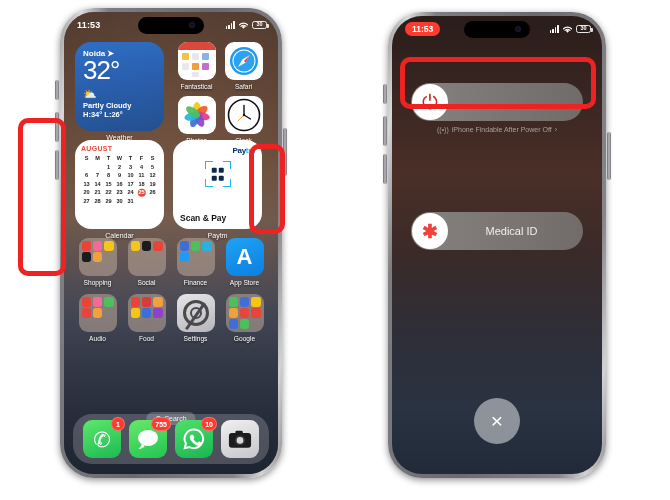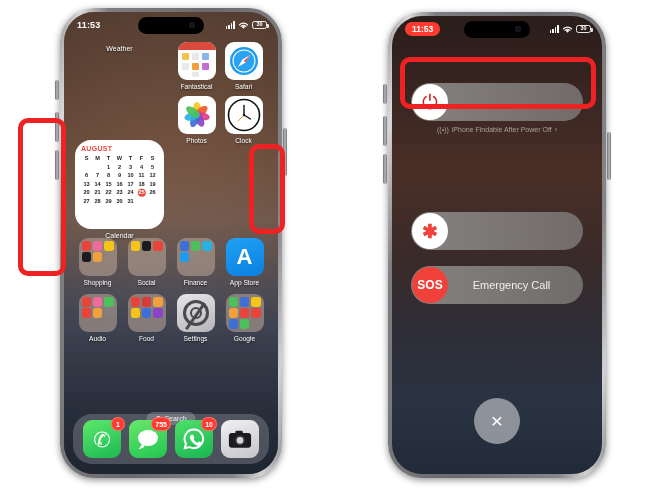--- a/index.html
+++ b/index.html
@@ -208,20 +208,30 @@
               <path d="M3.2 6 A4.1 4.1 0 0 1 8.8 6" stroke="#fff" stroke-width="1.2" fill="none" stroke-linecap="round"></path>
             </svg>
             <span class="batt">
               <span>30</span>
             </span>
           </div>
         </div>
 
         <div class="widget-row wrow1">
           <div class="wcell">
+            <div class="wbox weather">
+              <div class="w-city">
+                <span>Noida</span>
+                <span>➤</span>
+              </div>
+              <div class="w-temp">32°</div>
+              <div class="w-icon">⛅</div>
+              <div class="w-cond">Partly Cloudy</div>
+              <div class="w-hl">H:34° L:26°</div>
+            </div>
             <div class="wlabel">Weather</div>
           </div>
 
           <div style="flex:1; display:grid; grid-template-columns:repeat(2,1fr); row-gap:6px;">
             <div class="app">
               <div class="app-ico" style="background:#fff;">
                 <div style="position:absolute;top:0;left:0;right:0;height:8px;background:#d94a3d;"></div>
                 <div style="position:absolute;top:11px;left:4px;width:7px;height:7px;background:#f2c14e;border-radius:1px;"></div>
                 <div style="position:absolute;top:11px;left:14px;width:7px;height:7px;background:#e8e8ea;border-radius:1px;"></div>
                 <div style="position:absolute;top:11px;left:24px;width:7px;height:7px;background:#8ab4e8;border-radius:1px;"></div>
@@ -319,20 +329,41 @@
                   <div>28</div>
                   <div>29</div>
                   <div>30</div>
                   <div>31</div>
                   <div></div>
                   <div></div>
                 </div>
             </div>
             <div class="wlabel">Calendar</div>
           </div>
+          <div class="wcell">
+            <div class="wbox paytm">
+              <div class="paytm-logo">
+                <span class="p1">Pay</span><span class="p2">tm</span>
+              </div>
+              <div class="qr">
+                <span class="corner c1"></span>
+                  <span class="corner c2"></span>
+                <span class="corner c3"></span>
+                  <span class="corner c4"></span>
+                <span class="dots">
+                    <b></b>
+                    <b></b>
+                    <b></b>
+                    <b></b>
+                  </span>
+              </div>
+              <div class="paytm-txt">Scan &amp; Pay</div>
+            </div>
+            <div class="wlabel">Paytm</div>
+          </div>
         </div>
 
         <div class="appgrid" id="appgrid">
             <div class="app">
               <div class="app-ico folder">
                 <b style="background: rgb(232, 68, 60);"></b>
                 <b style="background: rgb(240, 106, 156);"></b>
                 <b style="background: rgb(245, 197, 24);"></b>
                 <b style="background: rgb(28, 28, 30);"></b>
                 <b style="background: rgb(240, 160, 60);"></b>
@@ -502,28 +533,23 @@
         <div class="findable">
           <span>((•))</span>
           <span>iPhone Findable After Power Off</span>
           <span>›</span>
         </div>
 
         <div class="slider" id="medical-slider">
           <div class="slider-knob medical-knob">
             <span class="star">✱</span>
           </div>
-        </div>
-
-        <div class="slider" id="sos-slider">
-          <div class="slider-knob sos-knob">
-            <span>SOS</span>
-          </div>
-          <div class="slider-label">Emergency Call</div>
-        </div>
+          <div class="slider-label">Medical ID</div>
+        </div>
+
 
 
         <div class="cancel-wrap">
           <div class="cancel-btn">
             <span>×</span>
           </div>
         </div>
       </div>
     </div>
   </div>

